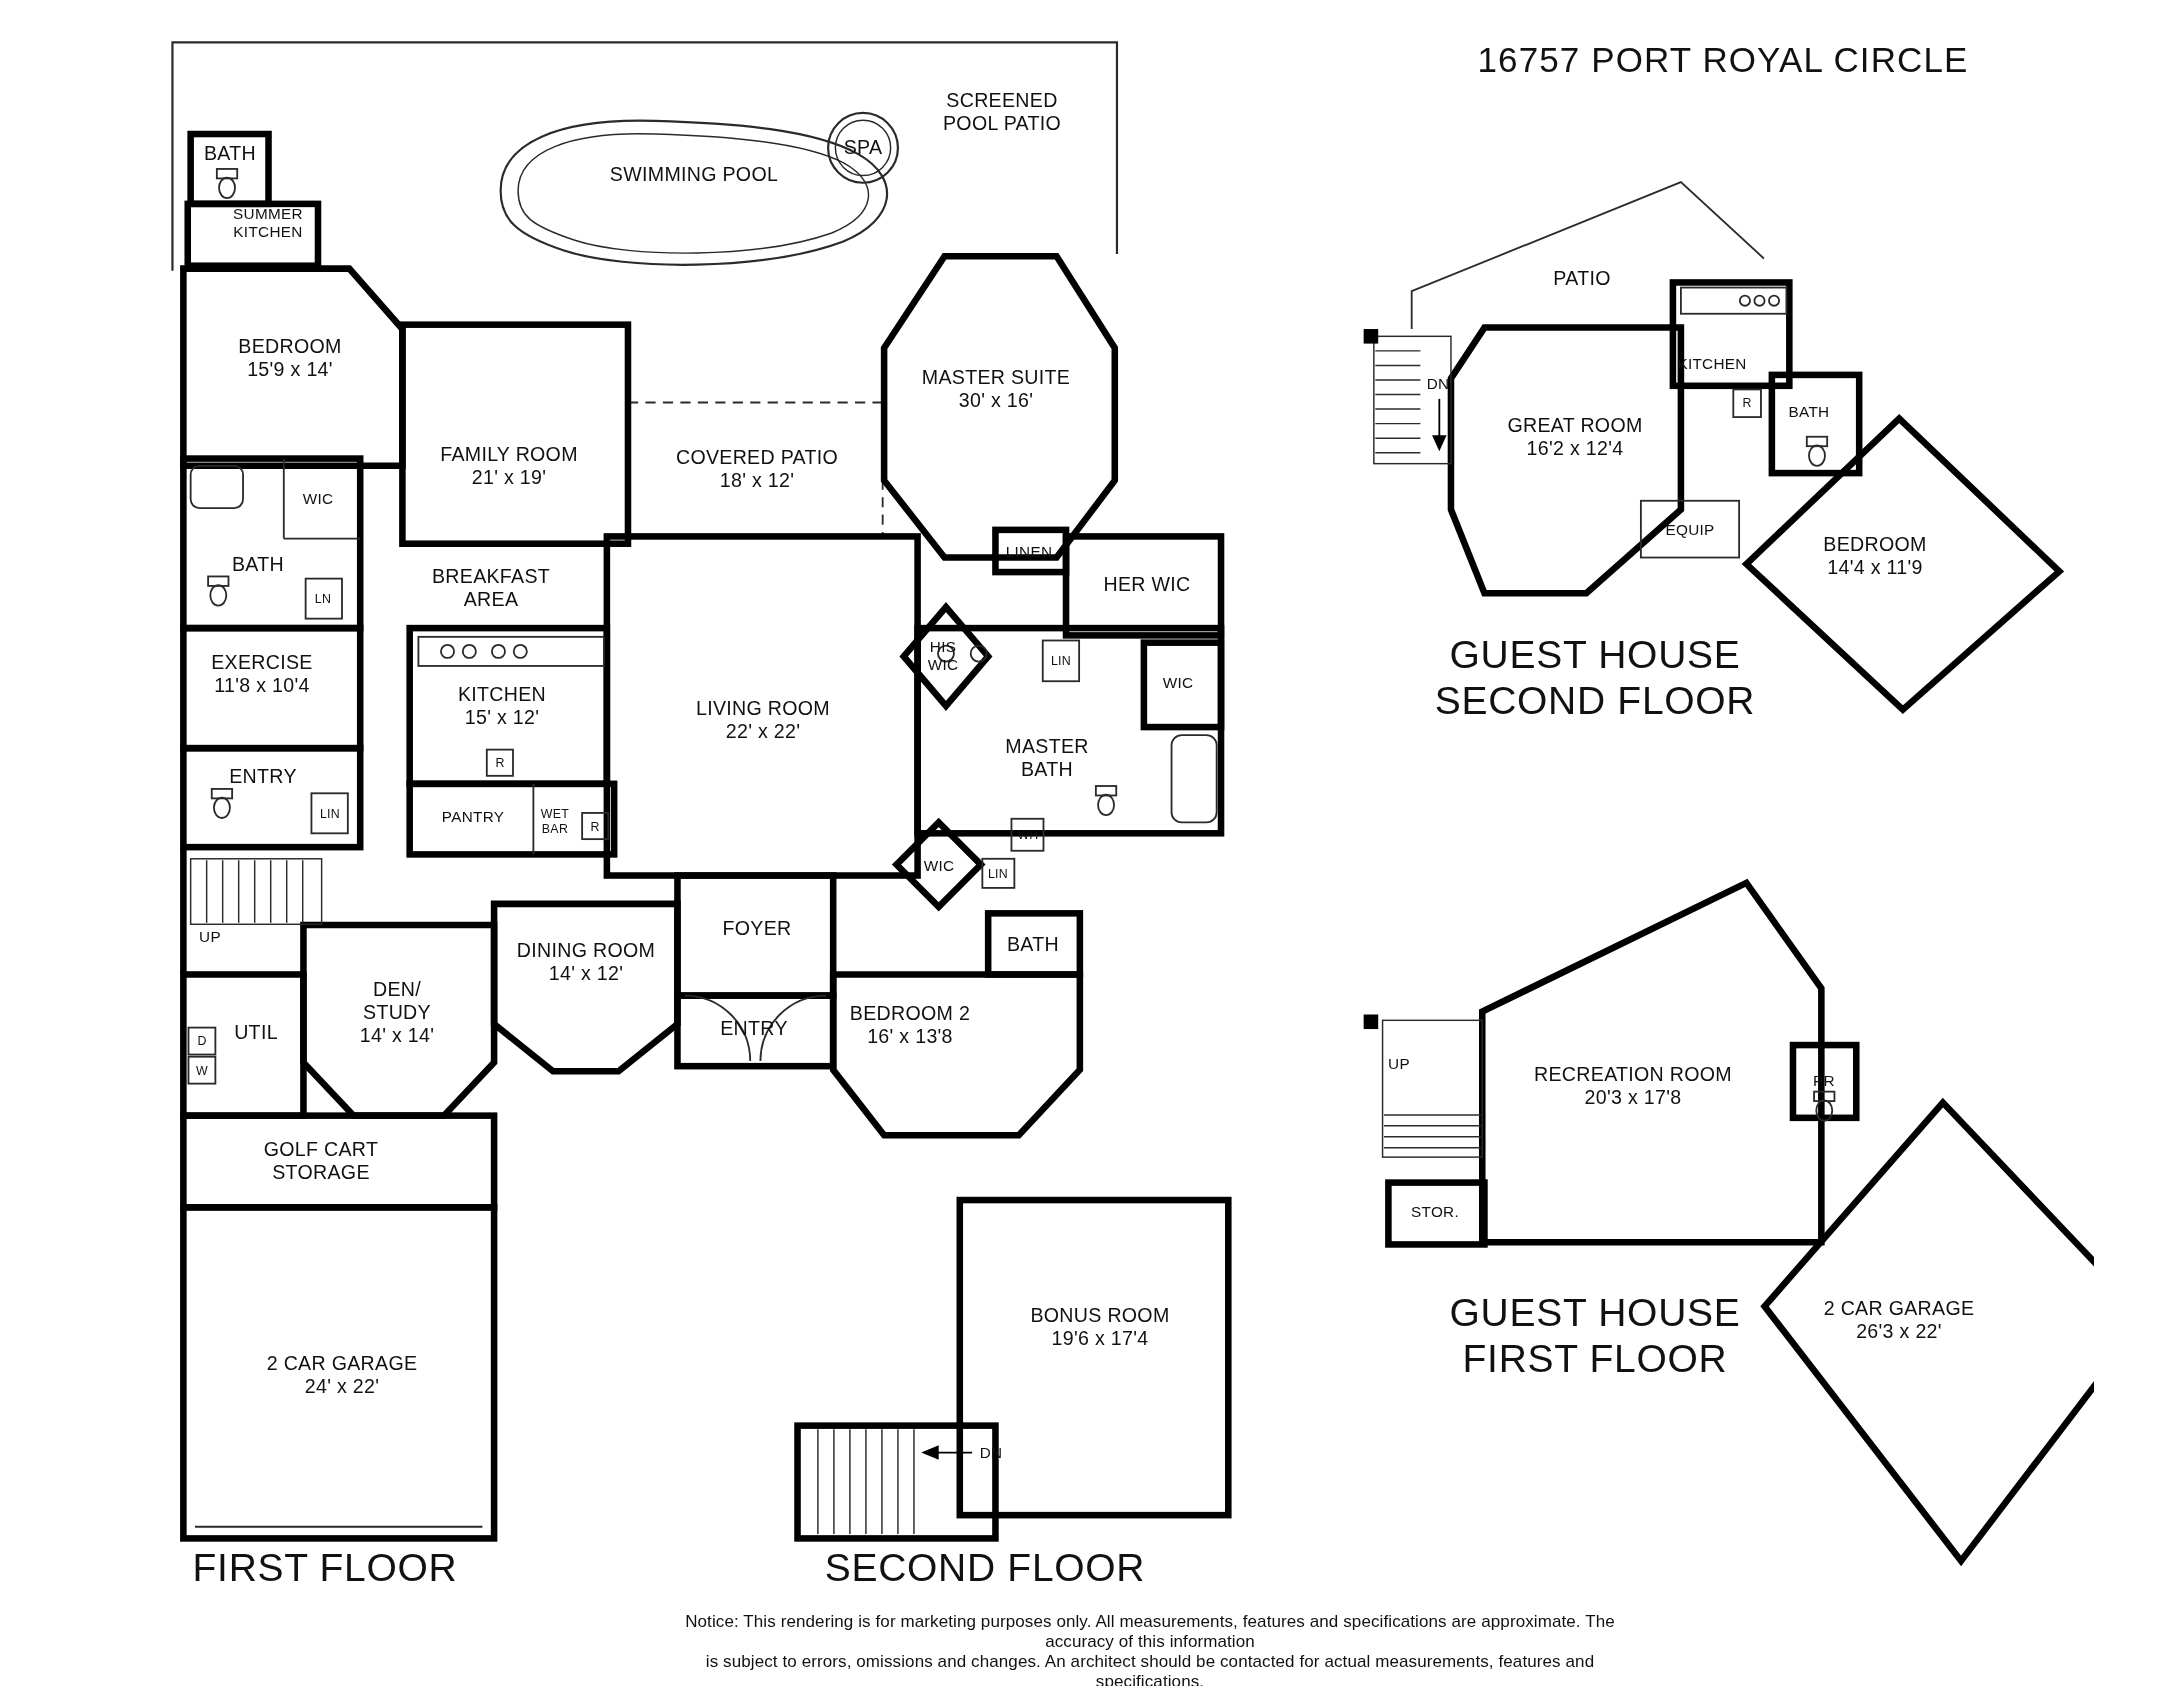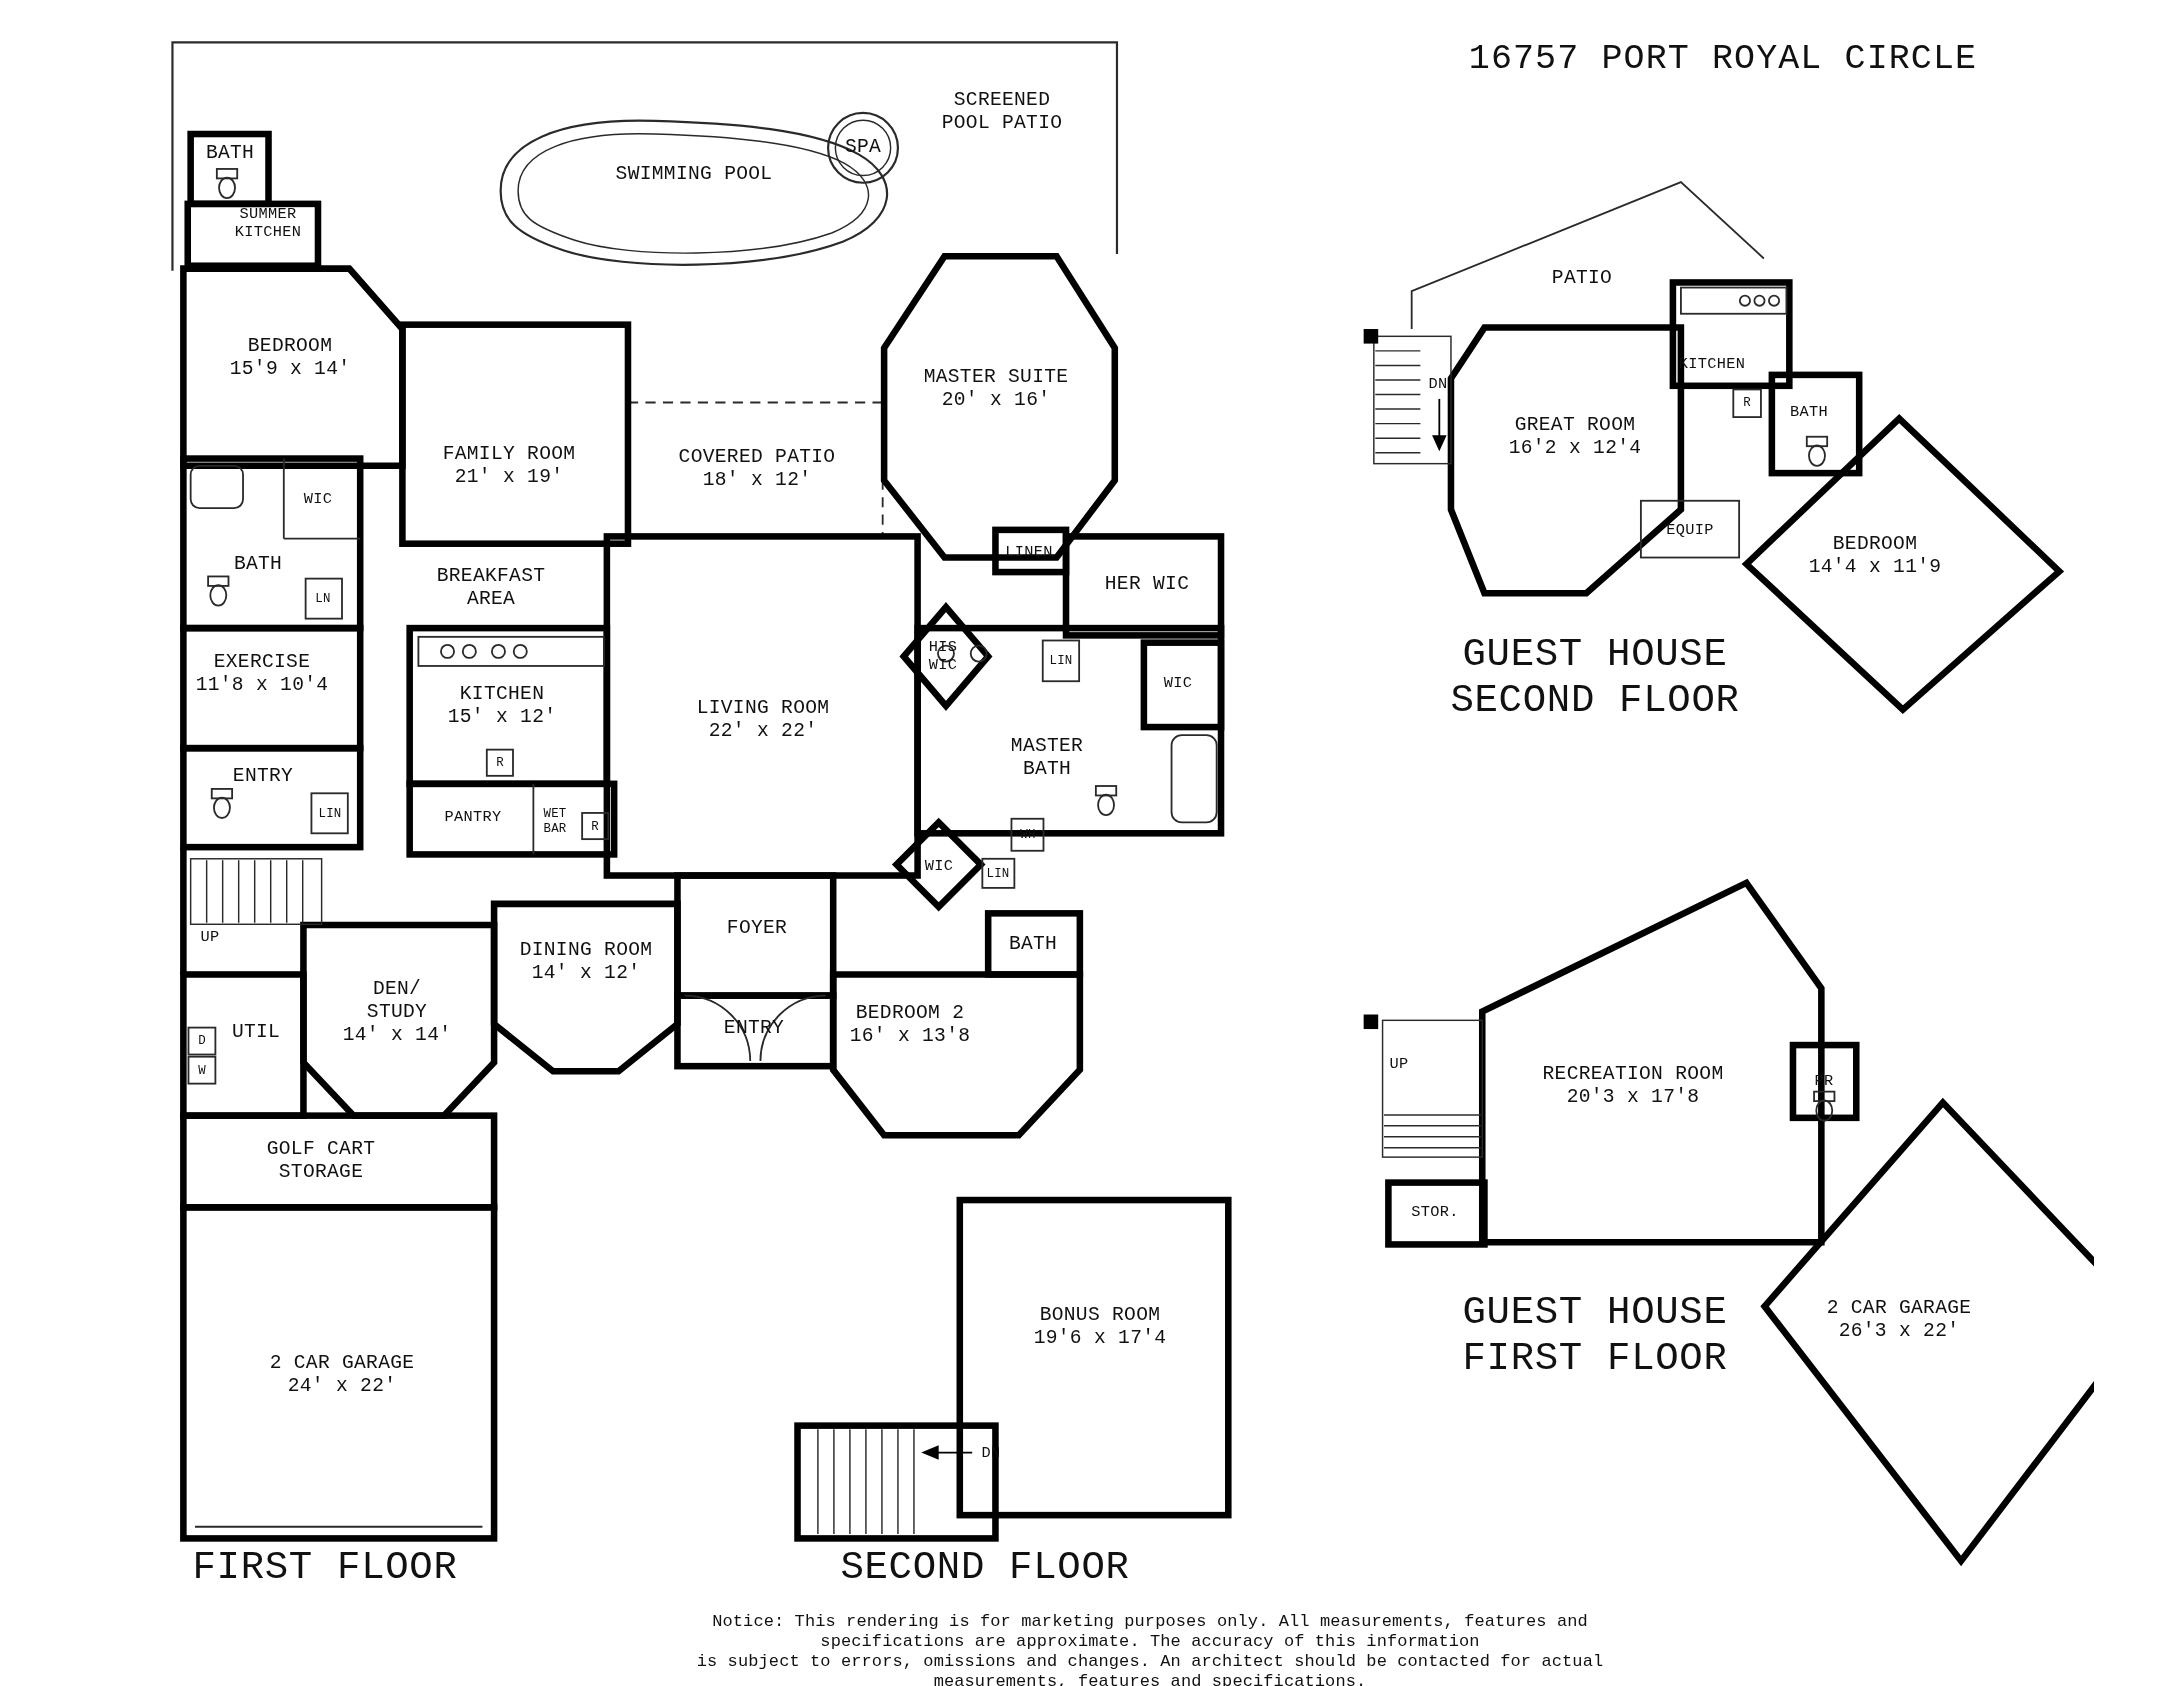--- a/index.html
+++ b/index.html
@@ -1,18 +1,18 @@
 <!DOCTYPE html>
 <html style="font-size:11.6px"><head>
 <meta charset="utf-8">
 <style>
   *{box-sizing:border-box}
   html,body{margin:0;padding:0;background:#fff}
   #plan{position:relative;width:2094px;height:1687px;background:#ffffff;
-        font-family:Liberation Mono, monospace;color:#111;overflow:hidden}
+        font-family:Liberation Sans, sans-serif;color:#111;overflow:hidden}
   #plan svg{position:absolute;left:0;top:0}
   .layer{position:absolute;left:0;top:0;width:100%;height:100%}
   .lbl{position:absolute;transform:translate(-50%,-50%);white-space:pre-line;
        text-align:center;font-size:19.6px;line-height:1.18;letter-spacing:0.3px;color:#111}
   .sm{font-size:15.3px}
   .xs{font-size:12.4px}
   .title-lbl{font-size:35px;letter-spacing:1.1px;white-space:nowrap;font-weight:400}
   .floor-lbl{font-size:39px;letter-spacing:0.7px}
   .notice-lbl{font-size:17px;letter-spacing:0.1px}
 </style>
@@ -192,21 +192,21 @@
     <div class="lbl" style="left:863px;top:148px">SPA</div>
     <div class="lbl" style="left:1002px;top:112px">SCREENED
 POOL PATIO</div>
     <div class="lbl" style="left:290px;top:358px">BEDROOM
 15'9 x 14'</div>
     <div class="lbl" style="left:509px;top:466px">FAMILY ROOM
 21' x 19'</div>
     <div class="lbl" style="left:757px;top:469px">COVERED PATIO
 18' x 12'</div>
     <div class="lbl" style="left:996px;top:389px">MASTER SUITE
-20' x 16'</div>
+30' x 16'</div>
     <div class="lbl sm" style="left:318px;top:499px">WIC</div>
     <div class="lbl" style="left:258px;top:565px">BATH</div>
     <div class="lbl xs" style="left:323px;top:599px">LN</div>
     <div class="lbl" style="left:491px;top:588px">BREAKFAST
 AREA</div>
     <div class="lbl" style="left:262px;top:674px">EXERCISE
 11'8 x 10'4</div>
     <div class="lbl" style="left:502px;top:706px">KITCHEN
 15' x 12'</div>
     <div class="lbl" style="left:763px;top:720px">LIVING ROOM

